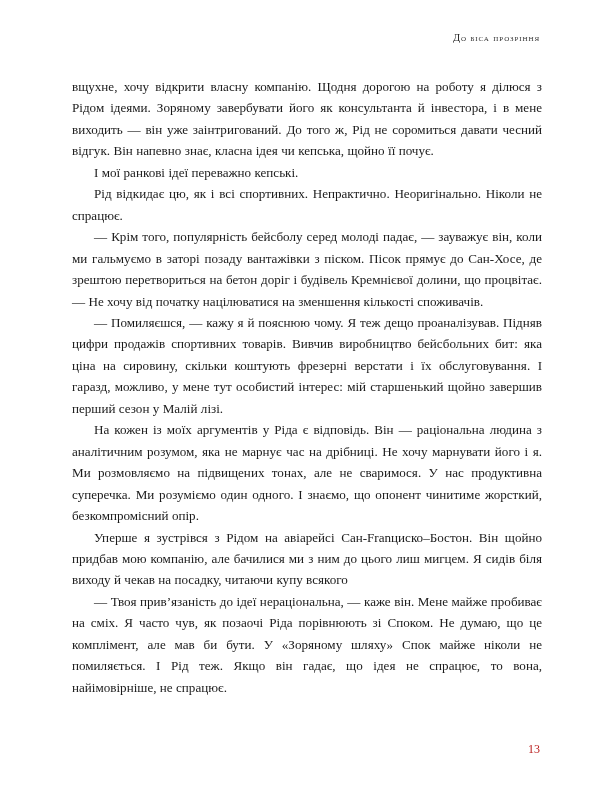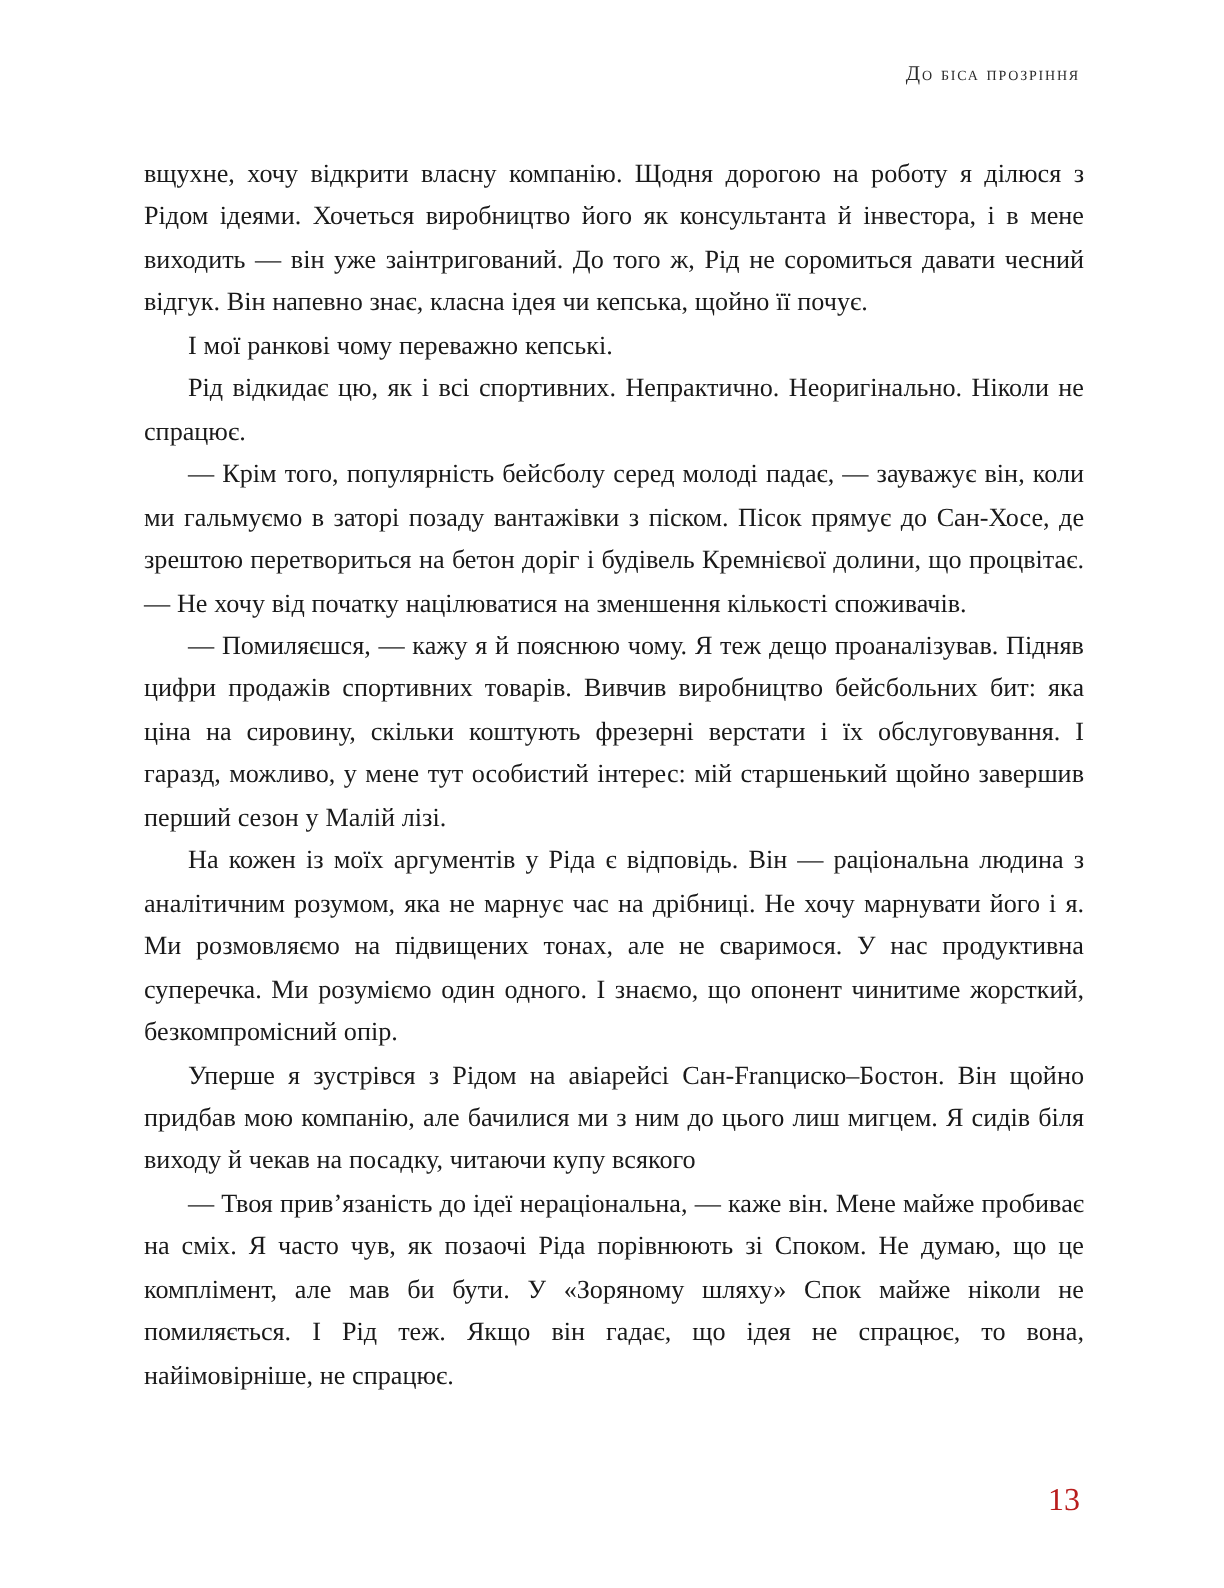--- a/index.html
+++ b/index.html
@@ -66,34 +66,34 @@
     text-indent: 0;
   }
 
   
   .folio {
     position: absolute;
     left: 72px;
     top: 742px;
     width: 468px;
     text-align: right;
-    font-size: 16px;
+    font-size: 12px;
     color: #b91c1c;
   }
 </style>
 </head>
 <body>
 
 <div class="page">
 
   <div class="running-head">До біса прозріння</div>
 
   <div class="textblock">
-    <p class="para no-indent">вщухне, хочу відкрити власну компанію. Щодня дорогою на роботу я ділюся з Рідом ідеями. Хочеться виробництво його як консультанта й інвестора, і в мене виходить — він уже заінтригований. До того ж, Рід не соромиться давати чесний відгук. Він напевно знає, класна ідея чи кепська, щойно її почує.</p>
-    <p class="para">І мої ранкові чому переважно кепські.</p>
+    <p class="para no-indent">вщухне, хочу відкрити власну компанію. Щодня дорогою на роботу я ділюся з Рідом ідеями. Зоряному завербувати його як консультанта й інвестора, і в мене виходить — він уже заінтригований. До того ж, Рід не соромиться давати чесний відгук. Він напевно знає, класна ідея чи кепська, щойно її почує.</p>
+    <p class="para">І мої ранкові ідеї переважно кепські.</p>
     <p class="para">Рід відкидає цю, як і всі спортивних. Непрактично. Неоригінально. Ніколи не спрацює.</p>
     <p class="para">— Крім того, популярність бейсболу серед молоді падає, — зауважує він, коли ми гальмуємо в заторі позаду вантажівки з піском. Пісок прямує до Сан-Хосе, де зрештою перетвориться на бетон доріг і будівель Кремнієвої долини, що процвітає. — Не хочу від початку націлюватися на зменшення кількості споживачів.</p>
     <p class="para">— Помиляєшся, — кажу я й пояснюю чому. Я теж дещо проаналізував. Підняв цифри продажів спортивних товарів. Вивчив виробництво бейсбольних бит: яка ціна на сировину, скільки коштують фрезерні верстати і їх обслуговування. І гаразд, можливо, у мене тут особистий інтерес: мій старшенький щойно завершив перший сезон у Малій лізі.</p>
     <p class="para">На кожен із моїх аргументів у Ріда є відповідь. Він — раціональна людина з аналітичним розумом, яка не марнує час на дрібниці. Не хочу марнувати його і я. Ми розмовляємо на підвищених тонах, але не сваримося. У нас продуктивна суперечка. Ми розуміємо один одного. І знаємо, що опонент чинитиме жорсткий, безкомпромісний опір.</p>
     <p class="para">Уперше я зустрівся з Рідом на авіарейсі Сан-Franциско–Бостон. Він щойно придбав мою компанію, але бачилися ми з ним до цього лиш мигцем. Я сидів біля виходу й чекав на посадку, читаючи купу всякого</p>
     <p class="para">— Твоя прив’язаність до ідеї нераціональна, — каже він. Мене майже пробиває на сміх. Я часто чув, як позаочі Ріда порівнюють зі Споком. Не думаю, що це комплімент, але мав би бути. У «Зоряному шляху» Спок майже ніколи не помиляється. І Рід теж. Якщо він гадає, що ідея не спрацює, то вона, найімовірніше, не спрацює.</p>
   </div>
 
   <div class="folio">13</div>
 

